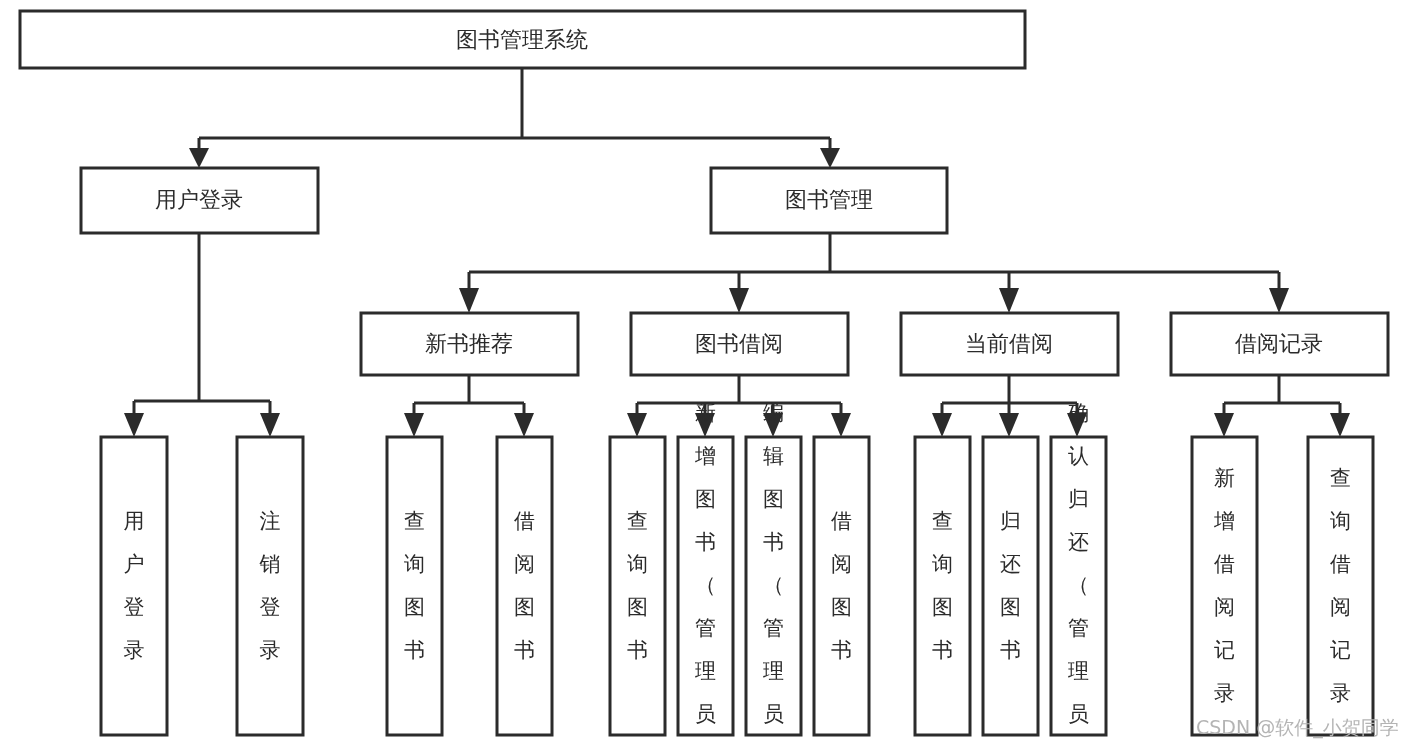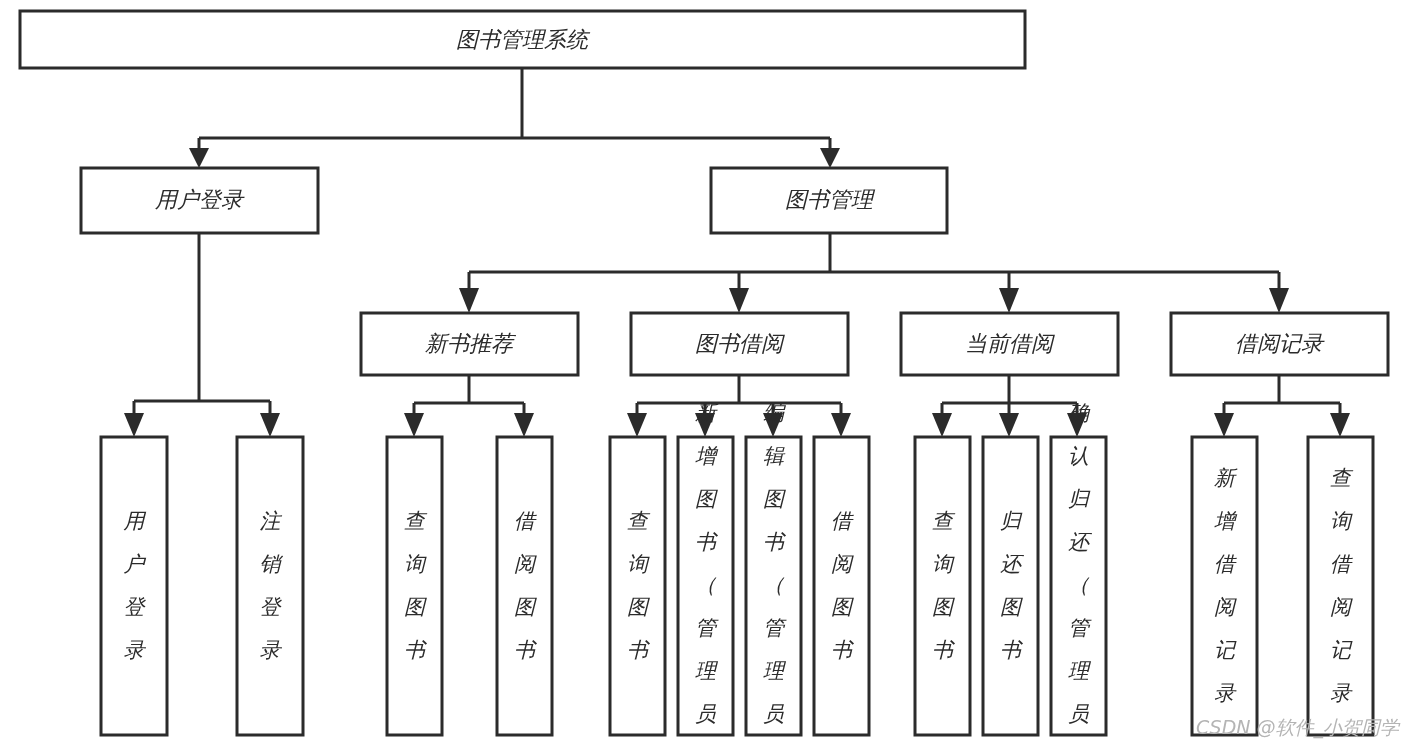--- a/index.html
+++ b/index.html
@@ -14,21 +14,20 @@
     font-family: "DejaVu Sans", "Liberation Sans", sans-serif;
     overflow: hidden;
     position: relative;
   }
   #diagram-root {
     position: absolute;
     top: 0;
     left: 0;
     width: 1405px;
     height: 747px;
-    font-style: italic;
   }
   svg.diagram-canvas {
     display: block;
     width: 1405px;
     height: 747px;
   }
   .node-box {
     fill: #ffffff;
     stroke: #2b2b2b;
     stroke-width: 3;

